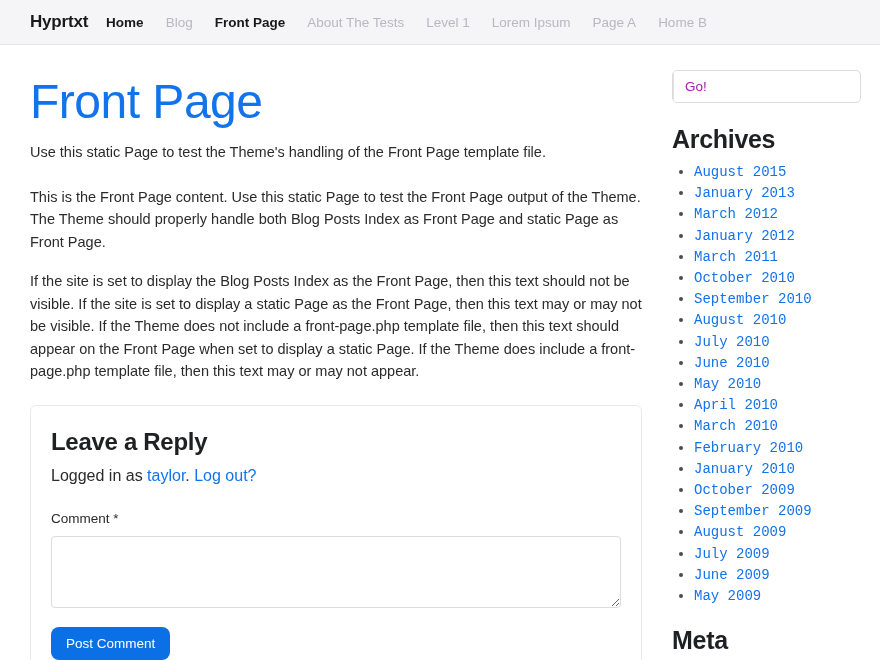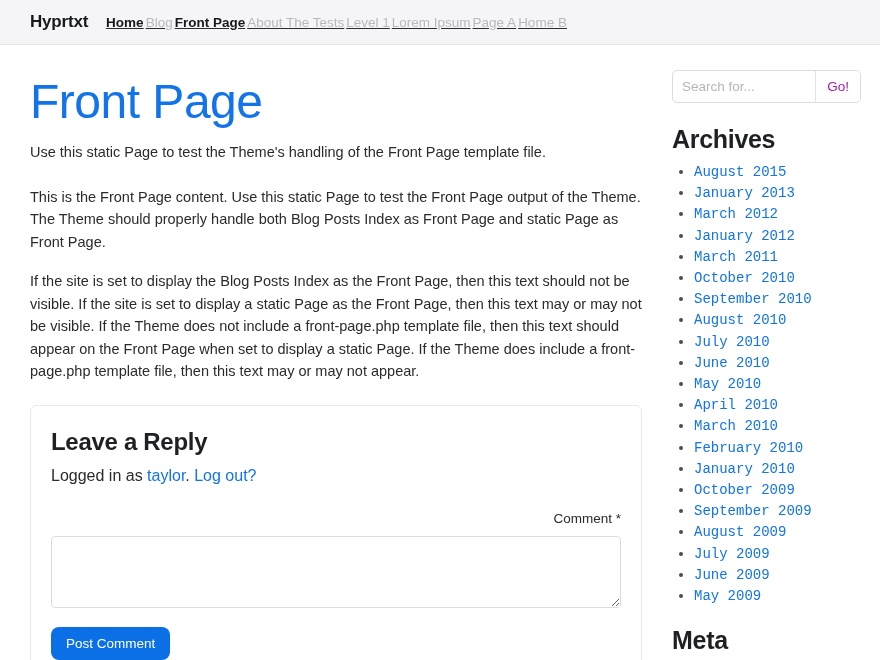--- a/index.html
+++ b/index.html
@@ -30,23 +30,22 @@
     font-size: 17px;
     font-weight: 700;
     color: #18191a;
     letter-spacing: -0.2px;
     margin-right: 18px;
     white-space: nowrap;
   }
   .navlinks {
     display: flex;
     align-items: center;
-    gap: 2px;
+    gap: 22px;
     white-space: nowrap;
-    text-decoration: underline;
   }
   .navlink {
     font-size: 13.5px;
     color: #b7b9bd;
     text-decoration: none;
     white-space: nowrap;
   }
   .navlink.active {
     color: #18191a;
     font-weight: 700;
@@ -117,21 +116,20 @@
   }
   .logged-in a {
     color: #1273eb;
     text-decoration: none;
   }
   .field-label {
     display: block;
     font-size: 13.5px;
     color: #2b2b2b;
     margin-bottom: 10px;
-    text-align: right;
   }
   textarea.comment-box {
     display: block;
     width: 570px;
     height: 72px;
     border: 1px solid #dcdcdc;
     border-radius: 4px;
     background: #fff;
     box-sizing: border-box;
     padding: 7px 8px;
@@ -256,21 +254,20 @@
       <textarea id="comment-textarea" class="comment-box" placeholder="" style=""></textarea>
 
       <button class="btn-submit" type="button">Post Comment</button>
     </section>
 
   </main>
 
   <aside class="sidebar">
 
     <form class="search-wrap">
-      <input class="search-input" type="text" placeholder="Search for..." style="">
       <button class="search-go" type="button">Go!</button>
     </form>
 
     <h2 class="widget-title">Archives</h2>
 
     <ul class="widget-list">
       <li><a href="#">August 2015</a></li>
       <li><a href="#">January 2013</a></li>
       <li><a href="#">March 2012</a></li>
       <li><a href="#">January 2012</a></li>

